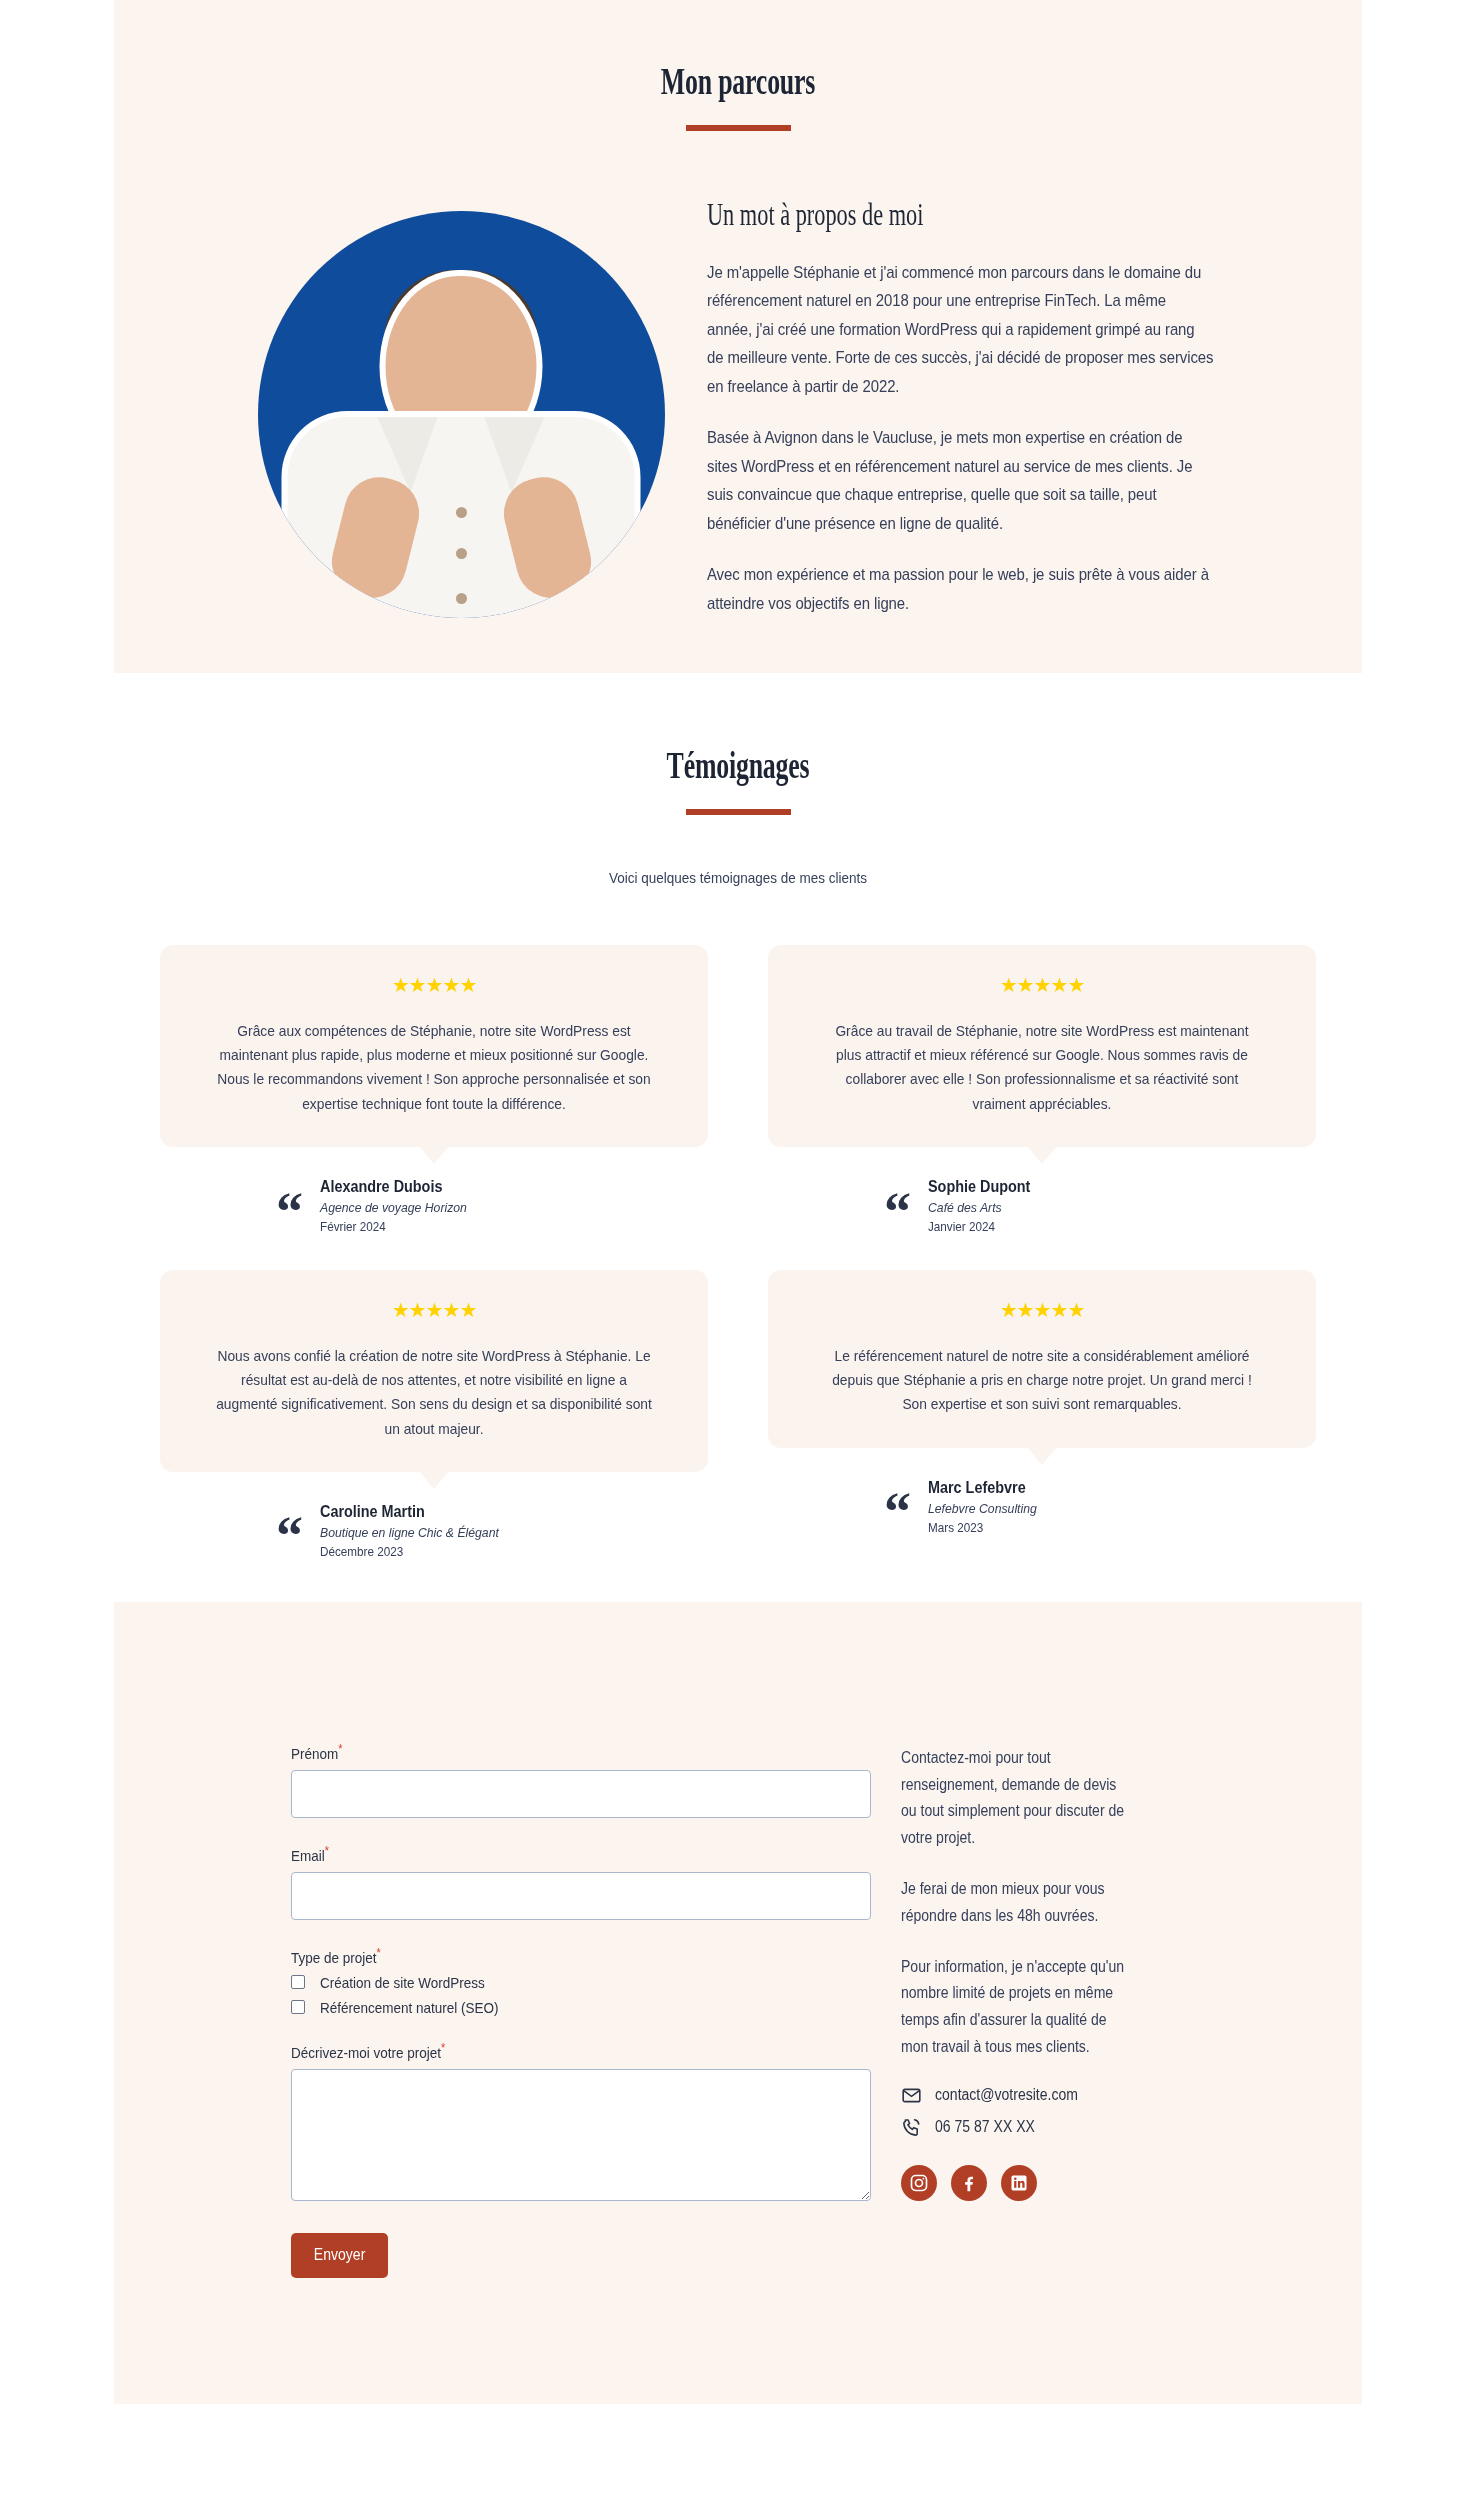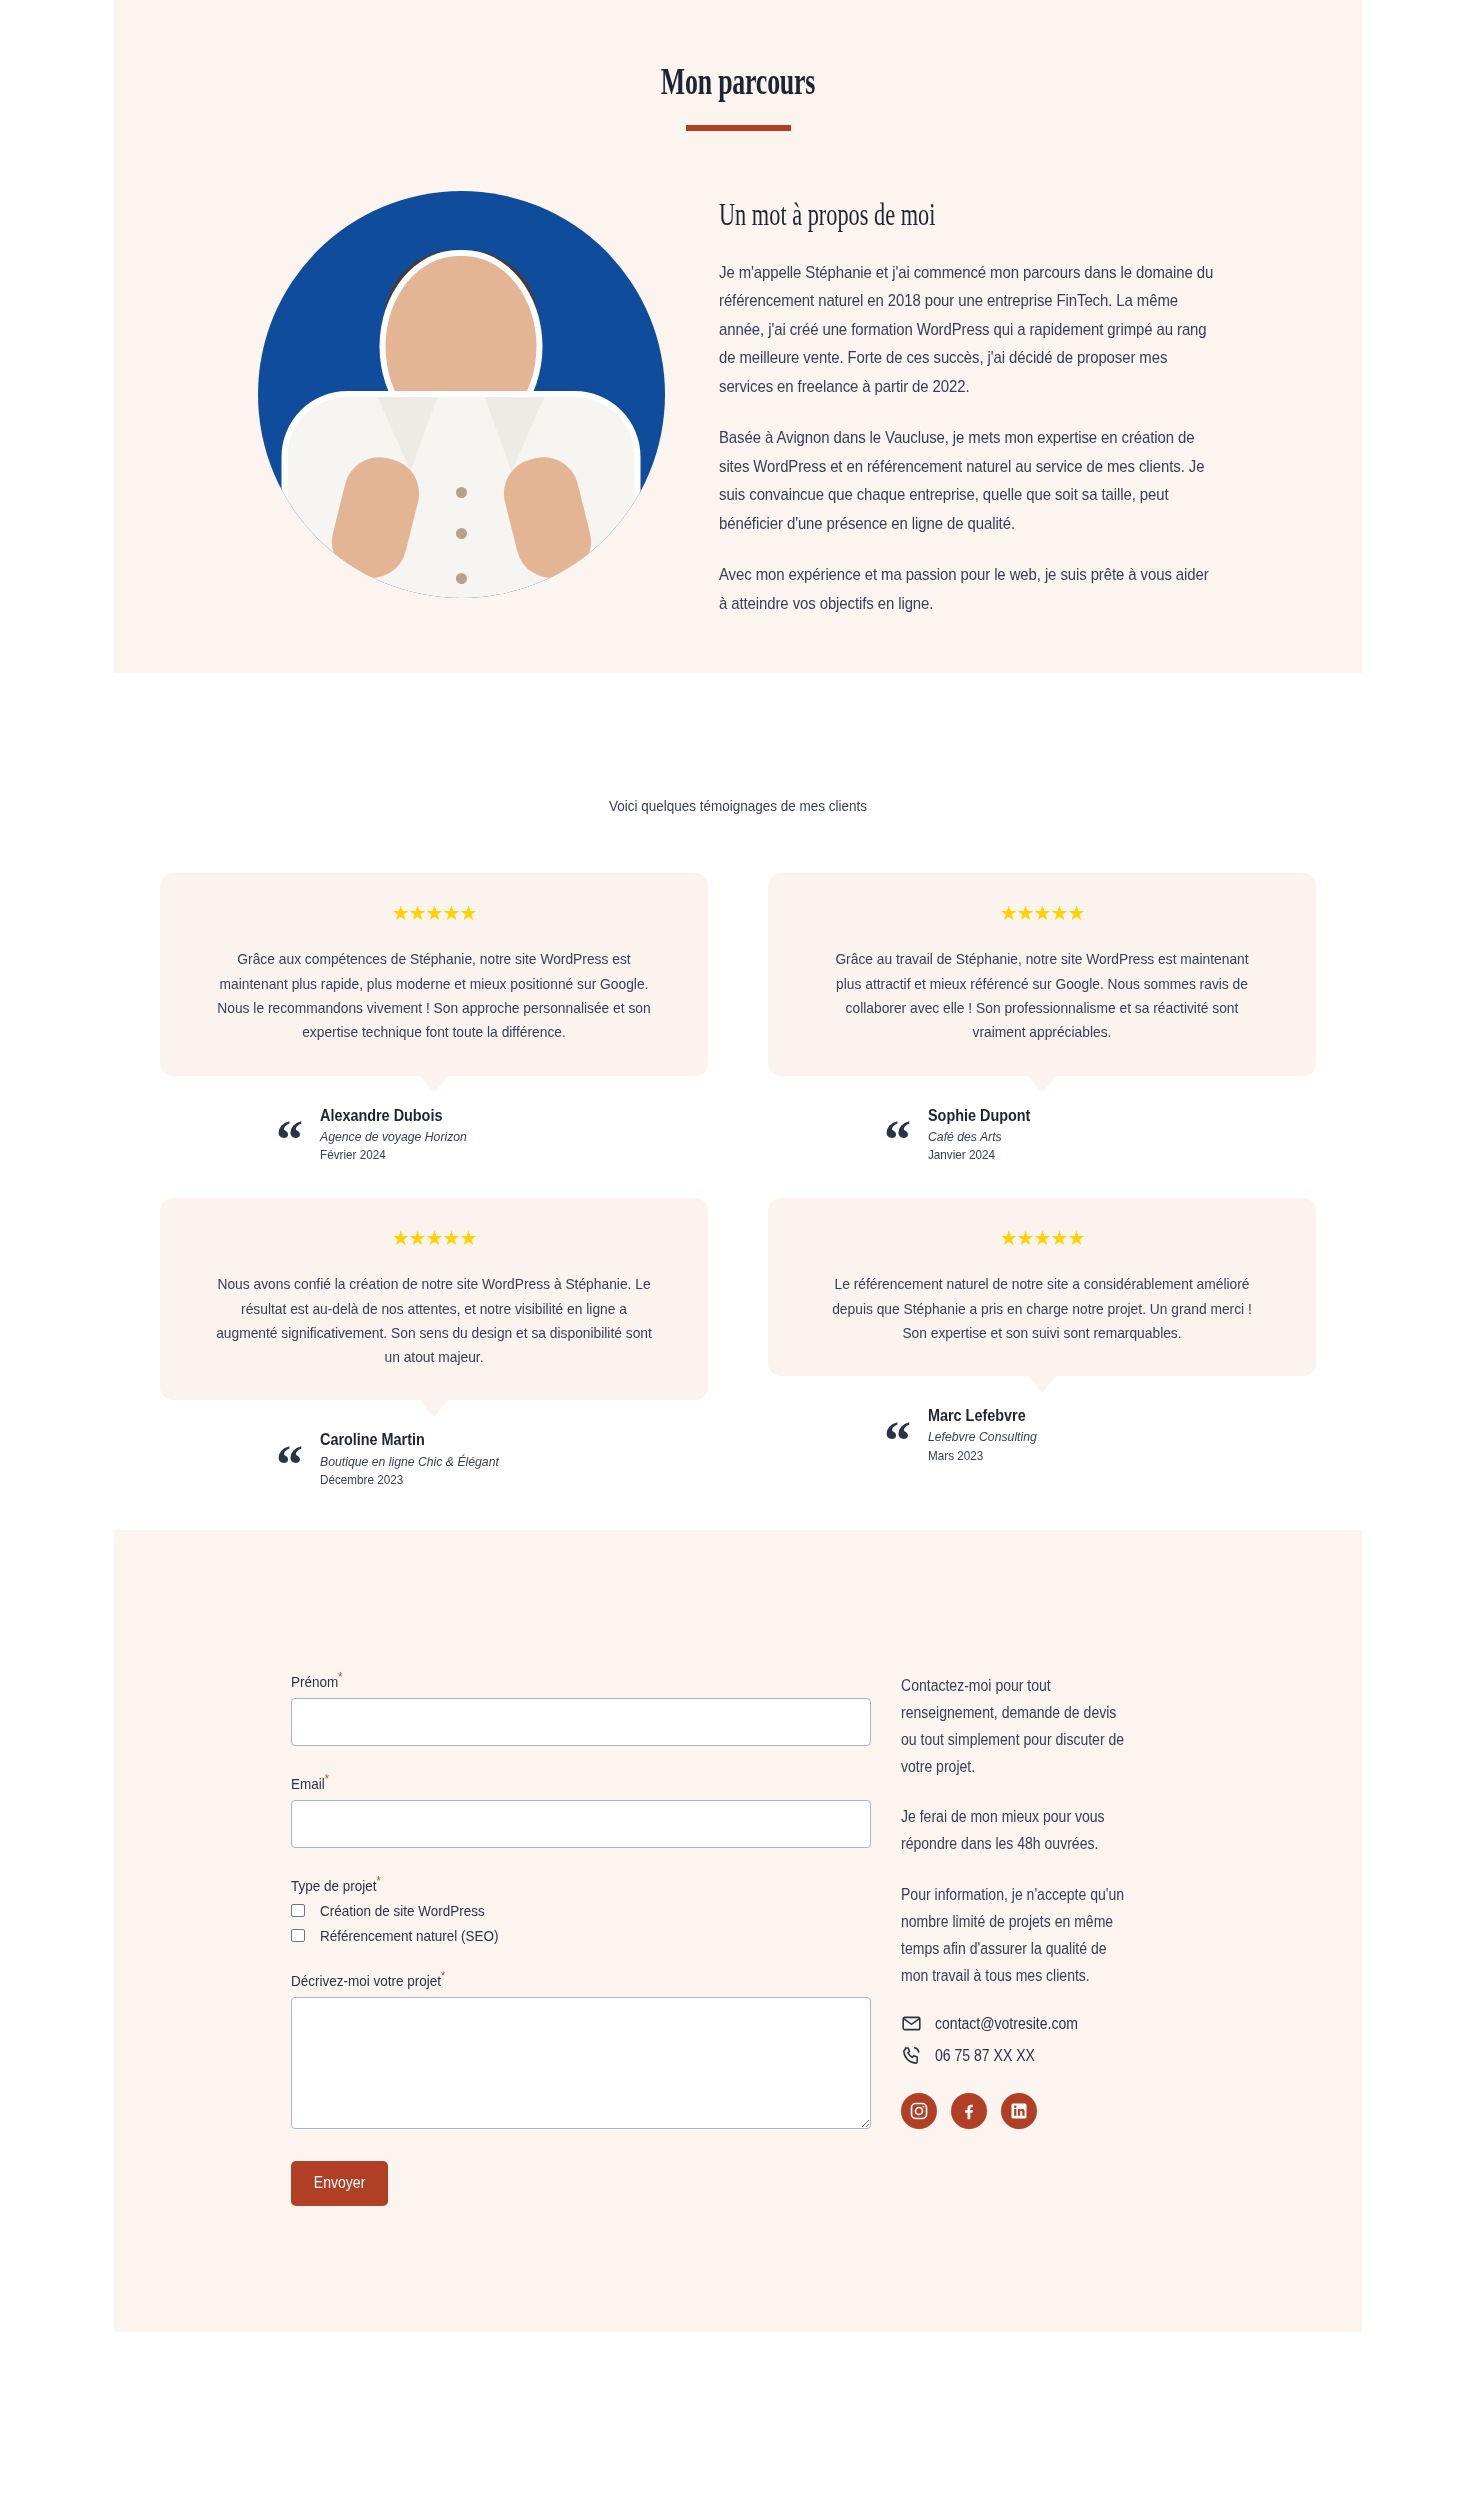--- a/index.html
+++ b/index.html
@@ -34,22 +34,22 @@
   .rule {
     width:105px; height:5.5px;
     background:#b13f26;
     margin:22px auto 0;
   }
 
   
   #about { padding:59px 16px 55px; }
   .about-inner {
     display:flex;
-    align-items:flex-start;
-    gap:12px;
+    align-items:flex-end;
+    gap:0px;
     padding:60px 75px 0 85px;
   }
   .portrait-col { width:492px; display:flex; justify-content:center; }
   .portrait {
     width:407px; height:407px;
     border-radius:50%;
     background:#0f4c9c;
     position:relative;
     overflow:hidden;
   }
@@ -301,20 +301,24 @@
       <div class="about-text">
         <h3 class="about-h3">Un mot à propos de moi</h3>
         <p>Je m'appelle Stéphanie et j'ai commencé mon parcours dans le domaine du référencement naturel en 2018 pour une entreprise FinTech. La même année, j'ai créé une formation WordPress qui a rapidement grimpé au rang de meilleure vente. Forte de ces succès, j'ai décidé de proposer mes services en freelance à partir de 2022.</p>
         <p>Basée à Avignon dans le Vaucluse, je mets mon expertise en création de sites WordPress et en référencement naturel au service de mes clients. Je suis convaincue que chaque entreprise, quelle que soit sa taille, peut bénéficier d'une présence en ligne de qualité.</p>
         <p>Avec mon expérience et ma passion pour le web, je suis prête à vous aider à atteindre vos objectifs en ligne.</p>
       </div>
     </div>
   </section>
 
   <section class="band-white" id="testimonials">
+    <div class="title-wrap">
+      <h2 class="sec-title">Témoignages</h2>
+      <div class="rule"></div>
+    </div>
     <div class="t-sub">Voici quelques témoignages de mes clients</div>
 
     <div class="t-grid">
 
       <div class="t-item">
         <div class="bubble">
           <div class="stars">★★★★★</div>
           <div class="t-quote">Grâce aux compétences de Stéphanie, notre site WordPress est maintenant plus rapide, plus moderne et mieux positionné sur Google. Nous le recommandons vivement ! Son approche personnalisée et son expertise technique font toute la différence.</div>
         </div>
         <div class="t-author">

